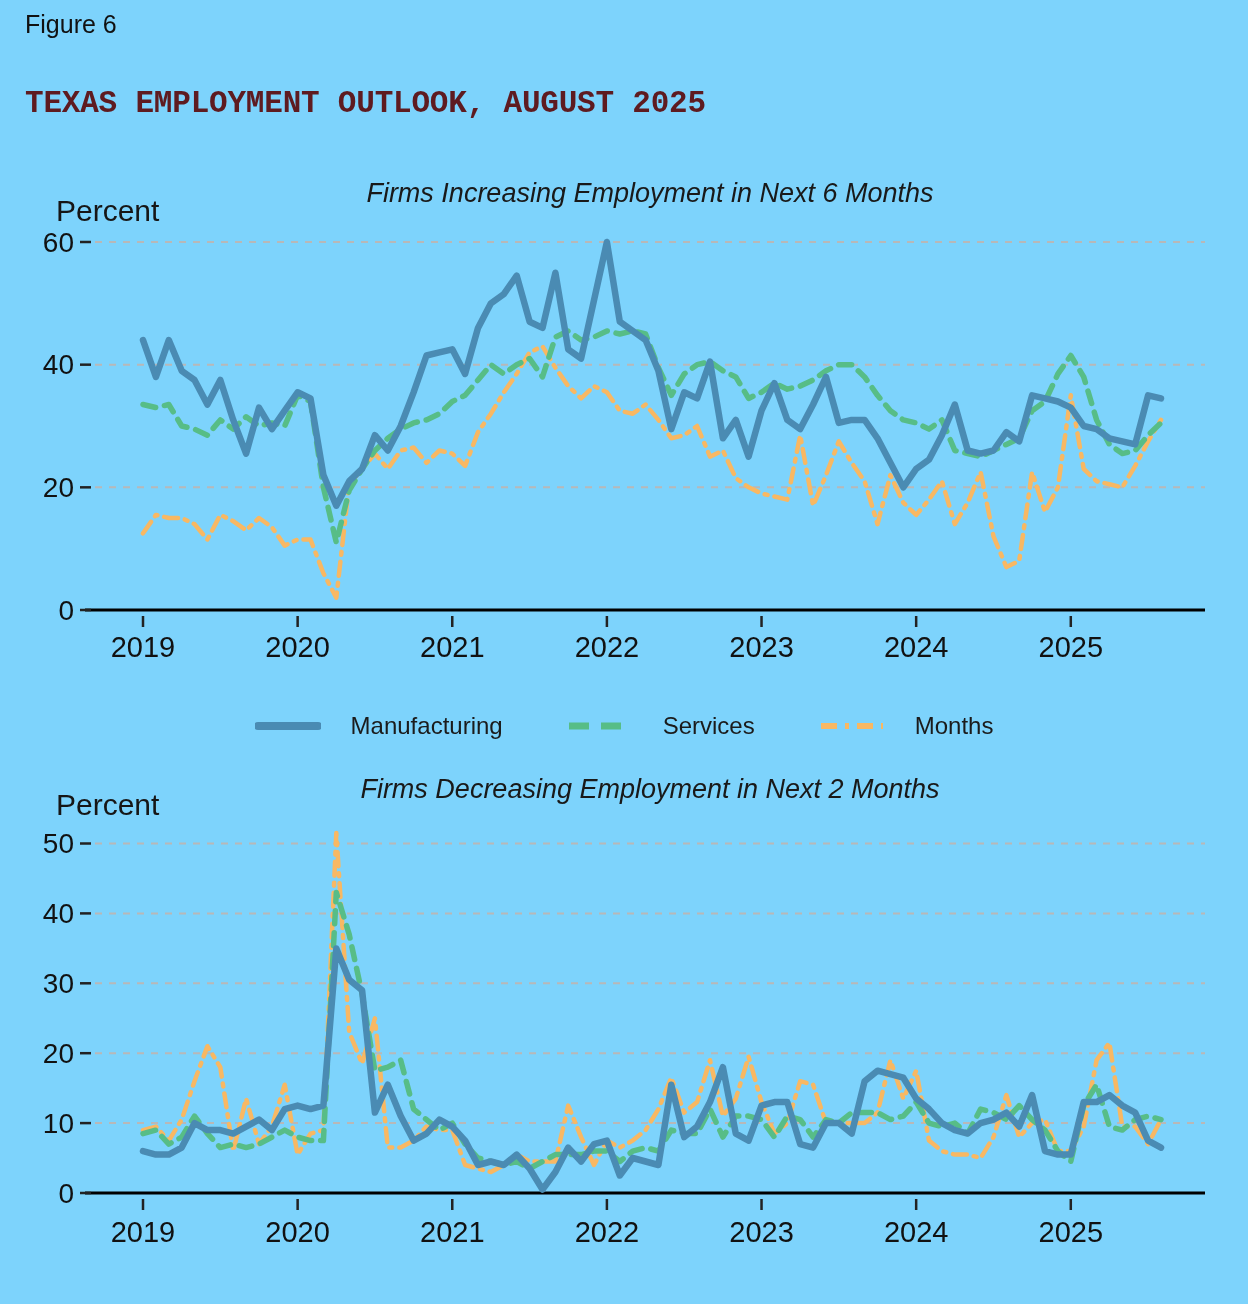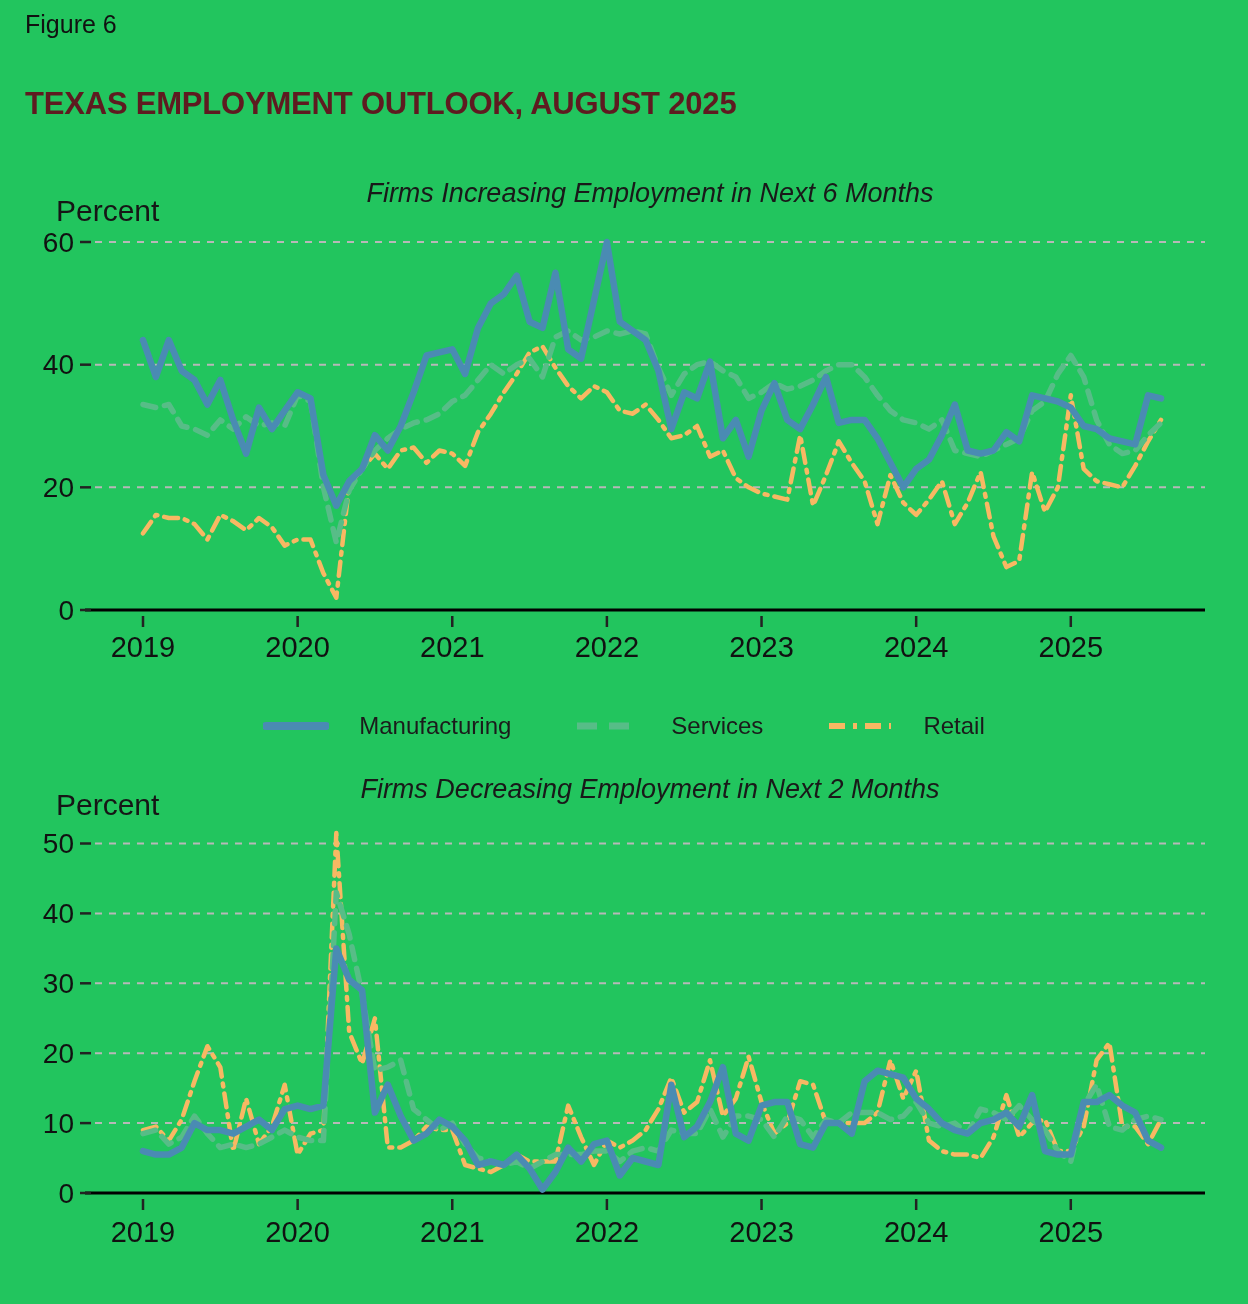--- a/index.html
+++ b/index.html
@@ -1,20 +1,20 @@
 <!DOCTYPE html>
 <html><head>
 <meta charset="utf-8">
 <style>
   html,body{margin:0;padding:0;background:#ffffff;}
-  .page{position:relative;width:1248px;height:1304px;background:#22c55e;overflow:hidden;
+  .page{position:relative;width:1248px;height:1304px;background:#7dd3fc;overflow:hidden;
         font-family:"Liberation Sans", sans-serif;}
   .figure-label{position:absolute;left:25px;top:10px;font-size:25px;color:#111;}
   .main-title{position:absolute;left:25px;top:86px;margin:0;font-size:31px;font-weight:700;
-              color:#5e1b20;letter-spacing:-0.2px;}
+              color:#5e1b20;letter-spacing:-0.2px;font-family:Liberation Mono, monospace;}
   .chart-title{position:absolute;left:95px;width:1110px;text-align:center;font-size:27px;color:#191919;font-style:italic;}
   .t1{top:178px;}
   .t2{top:774px;}
   .axis-unit{position:absolute;left:56px;font-size:30px;color:#161616;}
   .u1{top:194px;}
   .u2{top:788px;}
   .legend{position:absolute;left:0;top:712px;width:100%;display:flex;justify-content:center;
           align-items:center;gap:64px;}
   .legend-item{display:flex;align-items:center;gap:30px;}
   .legend-item .lbl{font-size:24px;color:#1b1b1b;}
@@ -115,17 +115,17 @@
     <div class="legend-item">
       <svg width="66" height="12">
         <line x1="2" y1="6" x2="64" y2="6" class="sw-services" stroke-width="7" stroke-dasharray="20 12" stroke="#57bd87"></line>
       </svg>
       <span class="lbl">Services</span>
     </div>
     <div class="legend-item">
       <svg width="66" height="12">
         <line x1="2" y1="6" x2="64" y2="6" class="sw-retail" stroke-width="6" stroke-dasharray="16 8 4 8" stroke="#f8b863"></line>
       </svg>
-      <span class="lbl">Retail</span>
+      <span class="lbl">Months</span>
     </div>
   </div>
 
 </div>
 
 </body></html>

